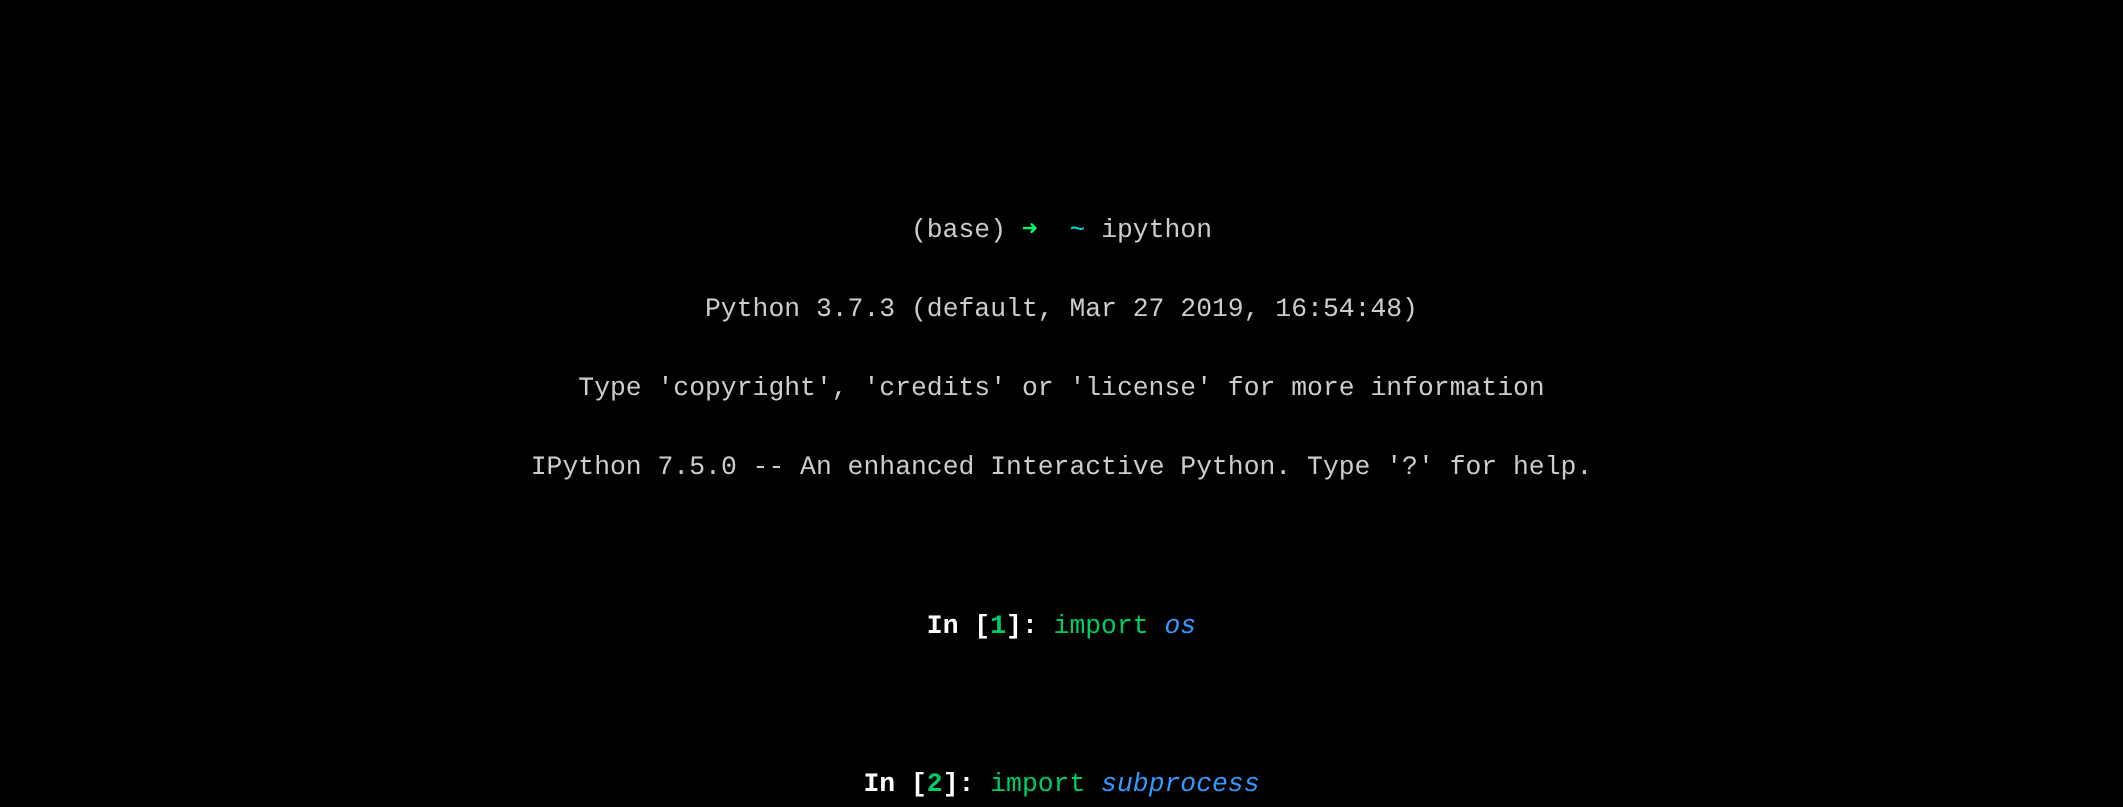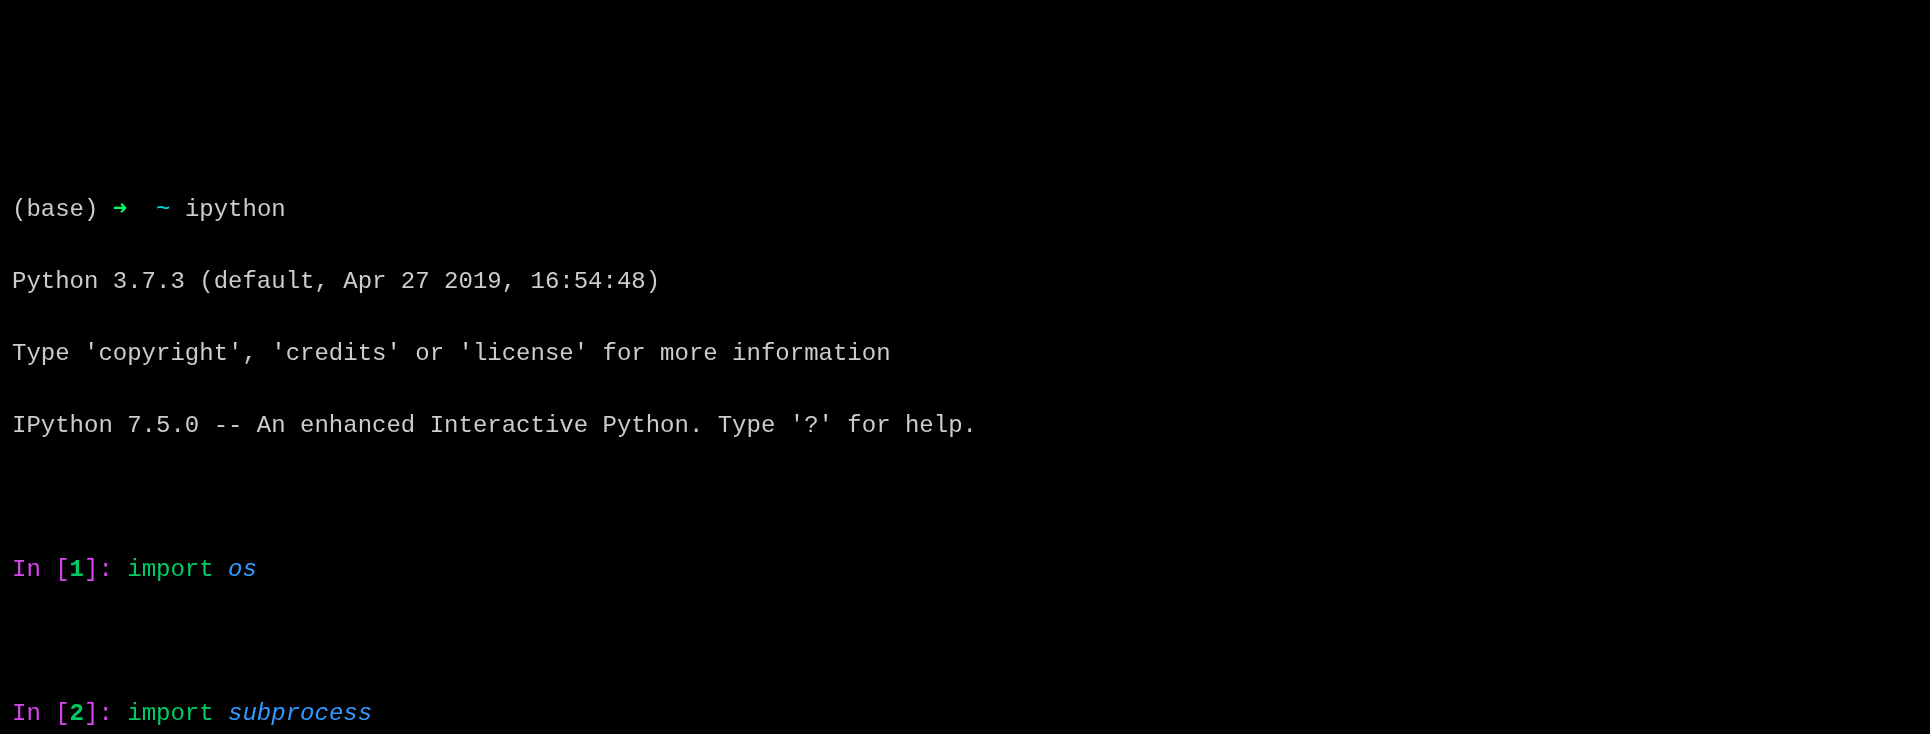--- a/index.html
+++ b/index.html
@@ -7,36 +7,38 @@
       padding: 12px;
       background-color: #000000;
       font-family: 'Menlo', 'Monaco', 'Consolas', 'Courier New', monospace;
       font-size: 24px;
       line-height: 1.5;
       color: #cccccc;
       white-space: pre;
     }
     .line {
       display: block;
+      text-align: center;
     }
     .base-env {
       color: #cccccc;
     }
     .arrow {
       color: #00ff66;
       font-weight: bold;
     }
     .tilde {
       color: #00dddd;
     }
     .cmd {
       color: #cccccc;
     }
     .prompt-in {
-      color: #d946ef;
+      color: #ffffff;
+      font-weight: bold;
     }
     .prompt-num {
       color: #00cc66;
       font-weight: bold;
     }
     .keyword {
       color: #00cc66;
       font-family: Liberation Mono, monospace;
     }
     .module {
@@ -47,21 +49,21 @@
       height: 36px;
     }
   </style>
 </head>
 <body>
 
 
 
 <div>
 <span class="line"><span class="base-env">(base)</span> <span class="arrow">➜</span>  <span class="tilde">~</span> <span class="cmd">ipython</span></span>
-<span class="line">Python 3.7.3 (default, Apr 27 2019, 16:54:48)</span>
+<span class="line">Python 3.7.3 (default, Mar 27 2019, 16:54:48)</span>
 <span class="line">Type 'copyright', 'credits' or 'license' for more information</span>
 <span class="line">IPython 7.5.0 -- An enhanced Interactive Python. Type '?' for help.</span>
 <div class="spacer"></div>
 <span class="line"><span class="prompt-in">In [</span><span class="prompt-num">1</span><span class="prompt-in">]: </span><span class="keyword">import </span><span class="module">os</span></span>
 <div class="spacer"></div>
 <span class="line"><span class="prompt-in">In [</span><span class="prompt-num">2</span><span class="prompt-in">]: </span><span class="keyword">import </span><span class="module">subprocess</span></span>
 
 
 
 

